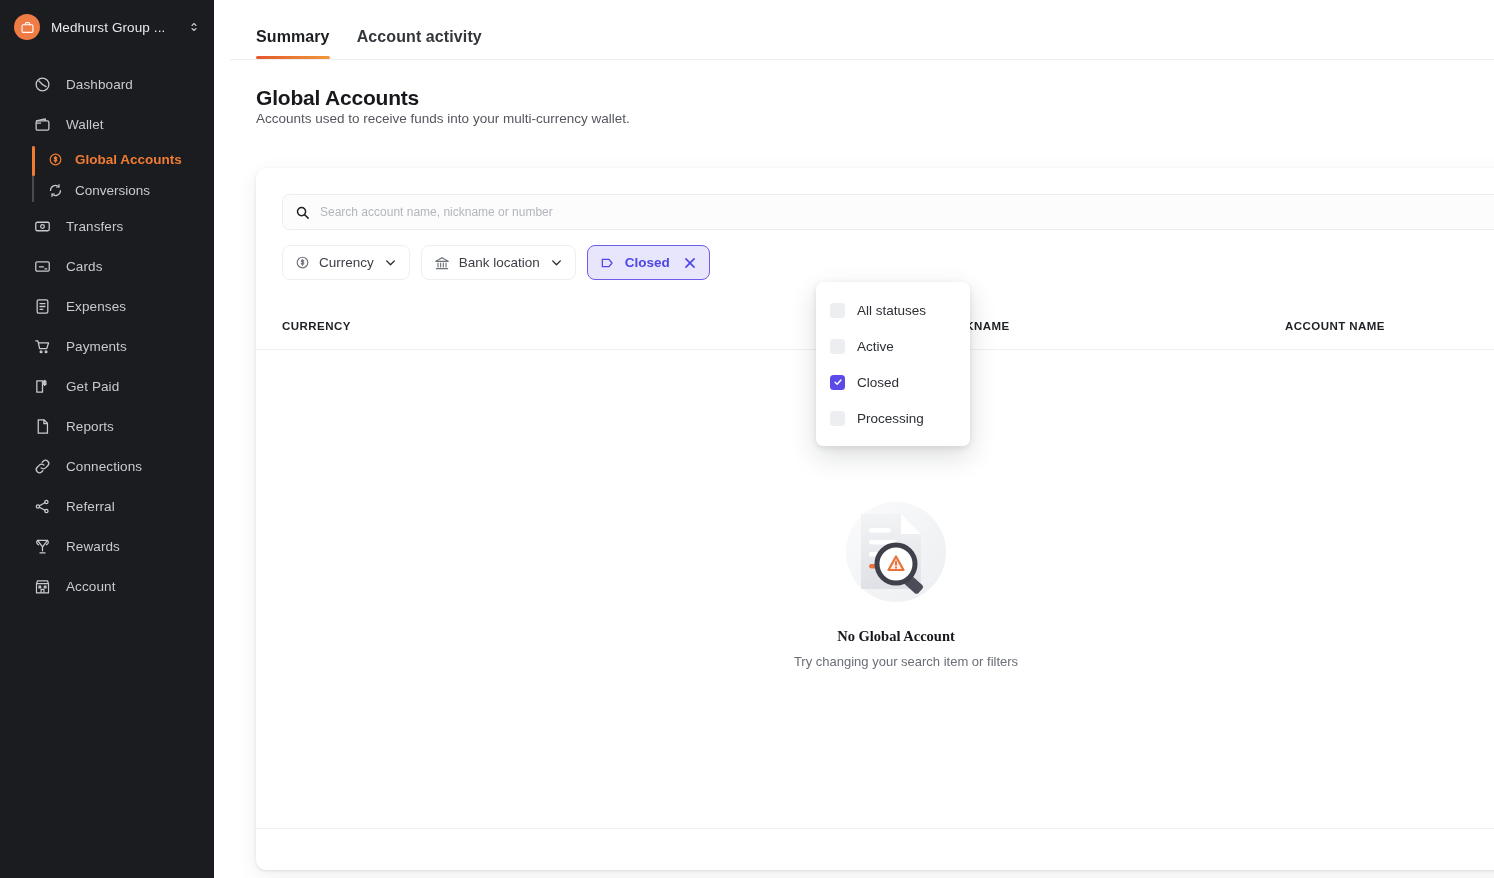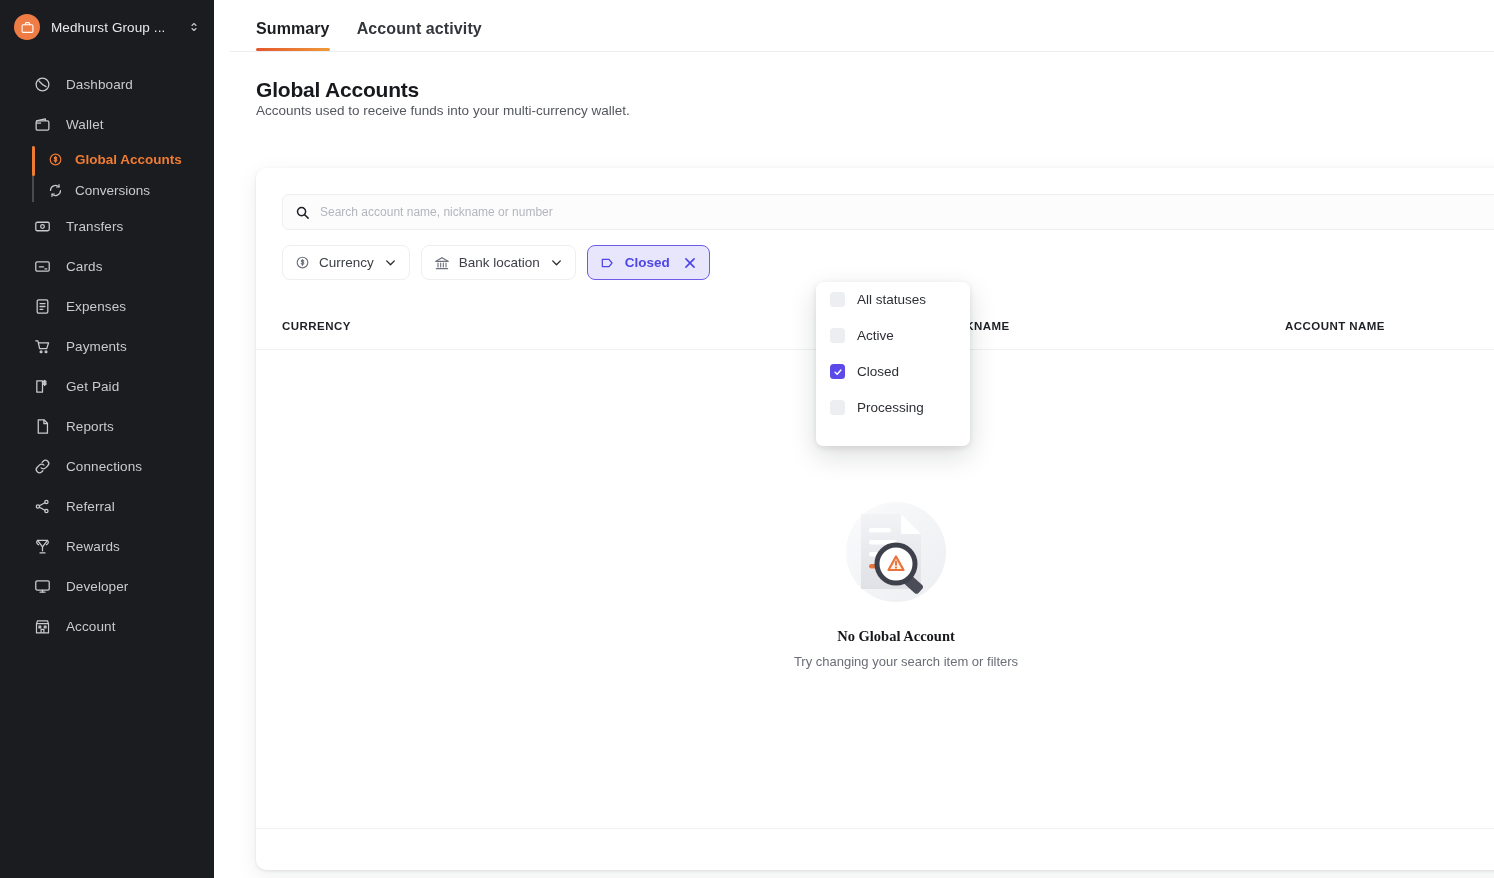--- a/index.html
+++ b/index.html
@@ -66,21 +66,21 @@
     height: 31px; padding-left: 48px;
     font-size: 13.5px; color: #c8cace; cursor: pointer;
   }
   .sub-item .si-icon { width: 18px; flex:0 0 18px; display:flex; align-items:center;}
   .sub-item .si-label { margin-left: 9px; white-space: nowrap; }
   .sub-item.active .si-label { color: #f07c33; font-weight: 600; }
 
   
   .main { flex: 1 1 auto; position: relative; background:#ffffff; height:878px; overflow:hidden;}
   .tabbar {
-    height: 52px; border-bottom: 1px solid #eceef1;
+    height: 60px; border-bottom: 1px solid #eceef1;
     display: flex; align-items: flex-end; padding-left: 26px;
     background:#fff;
   }
   .tab {
     position: relative; font-size: 16px; font-weight: 700;
     color: #1c1e21; padding: 0 0 13px 0; margin-right: 27px;
     cursor: pointer; letter-spacing: .1px;
   }
   .tab.inactive { font-weight: 600; color: #33363b; }
   .tab.active::after {
@@ -133,21 +133,21 @@
   .chip.selected .c-label { color: #4f46e5; font-weight: 600; margin-right: 13px; }
 
   .dropdown {
     position: absolute; left: 586px; top: 282px;
     width: 154px; background: #fff;
     border-radius: 7px;
     box-shadow: 0 2px 6px rgba(16,18,26,.10), 0 10px 28px rgba(16,18,26,.14);
     padding: 10px 0; z-index: 40;
   }
   .dd-item {
-    display: flex; 
+    display: flex; align-items: center;
     height: 36px; padding: 0 14px; cursor: pointer;
     font-size: 13.5px; color: #2c2f34;
   }
   .cbox {
     width: 15px; height: 15px; border-radius: 3.5px;
     background: #eceef1; flex: 0 0 15px;
     display: flex; align-items: center; justify-content: center;
   }
   .cbox.checked { background: #5b4ae8; }
   .dd-label { margin-left: 12px; white-space: nowrap; }
@@ -346,30 +346,20 @@
             <path d="M5 3.5h14l-7 9z"></path>
               <path d="M12 12.5v5.5"></path>
               <path d="M8.5 21h7"></path>
             <path d="M5 3.5C3 5 3.5 8.5 6.5 9.5"></path>
               <path d="M19 3.5c2 1.5 1.5 5-1.5 6"></path>
           </svg>
         </span>
         <span class="ni-label">Rewards</span>
       </div>
 
-      <div class="nav-item">
-        <span class="ni-icon">
-          <svg width="17" height="17" viewBox="0 0 24 24" fill="none" stroke="#c8cace" stroke-width="1.8" stroke-linecap="round" stroke-linejoin="round">
-            <rect x="2.5" y="4" width="19" height="13" rx="2"></rect>
-              <path d="M12 17v3"></path>
-              <path d="M8.5 20h7"></path>
-          </svg>
-        </span>
-        <span class="ni-label">Developer</span>
-      </div>
 
       <div class="nav-item">
         <span class="ni-icon">
           <svg width="17" height="17" viewBox="0 0 24 24" fill="none" stroke="#c8cace" stroke-width="1.7" stroke-linejoin="round">
             <path d="M3.5 8h17v13h-17z"></path>
               <path d="M3.5 8 5 4h14l1.5 4"></path>
               <path d="M10 21v-5h4v5"></path>
               <path d="M7 11.5h2.5v2.5H7z"></path>
               <path d="M14.5 11.5H17v2.5h-2.5z"></path>
           </svg>

